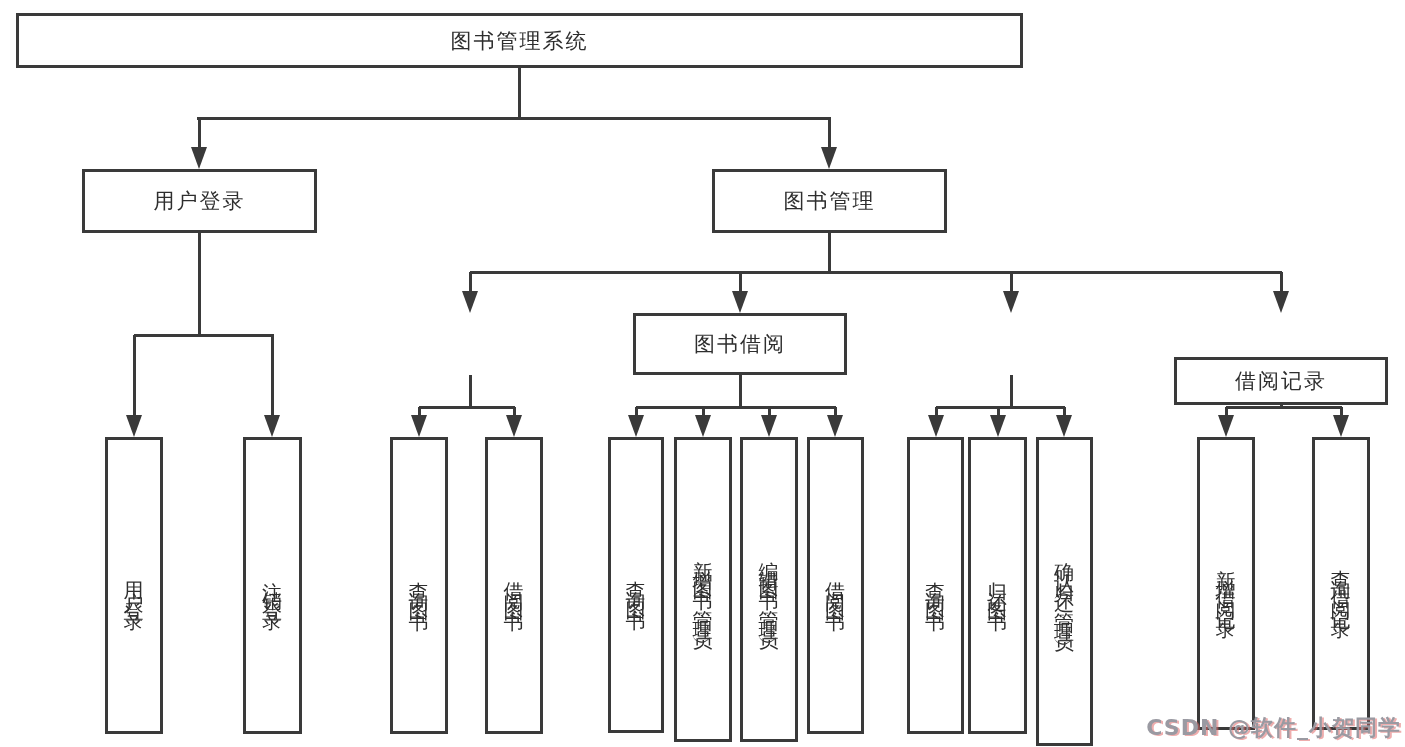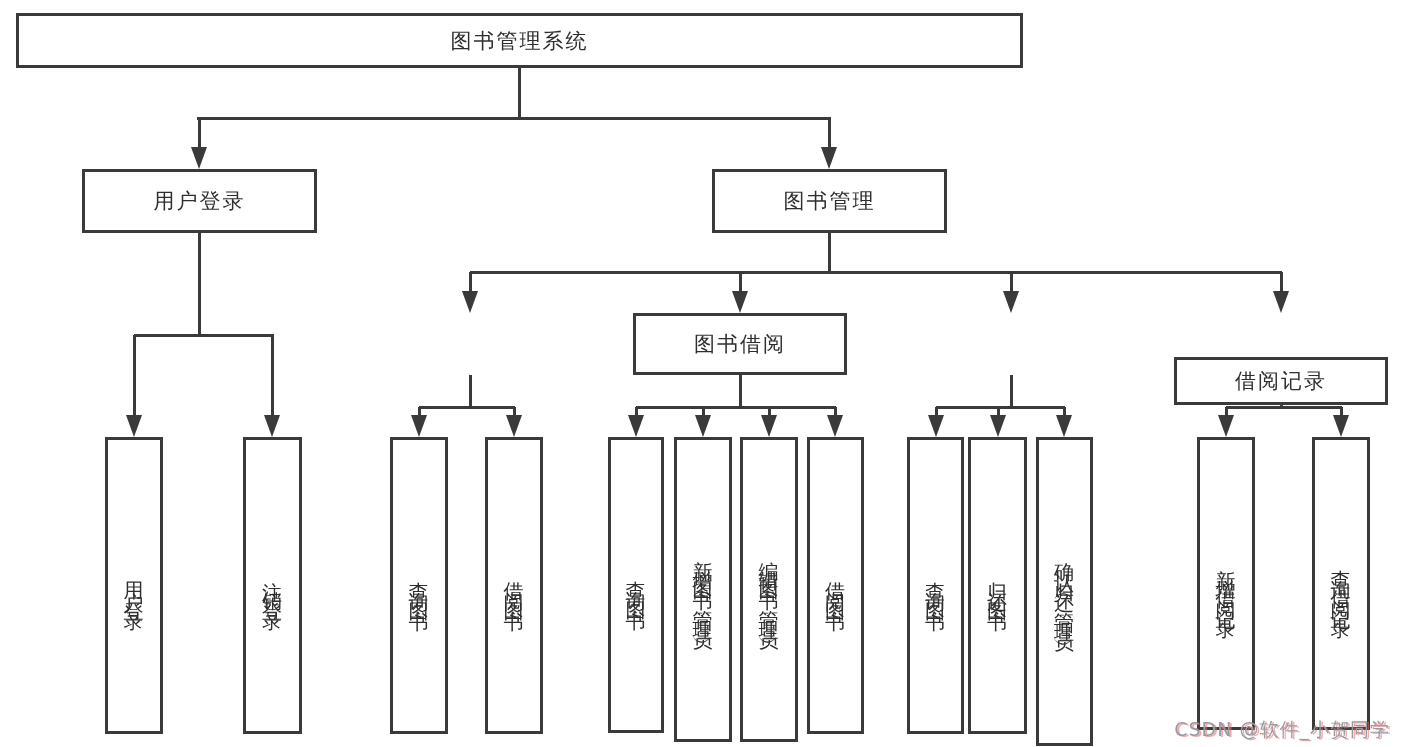--- a/index.html
+++ b/index.html
@@ -31,27 +31,28 @@
   .vline{position:absolute;width:3px;background:var(--line,#3a3a3a);z-index:1;}
   .hline{position:absolute;height:3px;background:var(--line,#3a3a3a);z-index:1;}
   .arrowhead{
     position:absolute;width:0;height:0;z-index:1;
     border-left:8px solid transparent;
     border-right:8px solid transparent;
     border-top:22px solid var(--line,#3a3a3a);
   }
   .watermark{
     position:absolute;
-    right:15px;bottom:4px;
-    font-size:19px;
+    right:4px;bottom:4px;
+    font-size:22px;
     letter-spacing:1px;
     color:var(--wm,#9a9aa2);
     text-shadow:2px 1px 0 rgba(224,106,106,0.55);
     z-index:3;
     white-space:nowrap;
+    font-weight:bold;
   }
 </style>
 </head>
 <body>
 
 <div id="stage" style="--bg: #ffffff; --line: #3a3a3a; --fill: #ffffff; --text: #2e2e2e; --wm: #9a9aa2;">
   <span class="watermark">CSDN @软件_小贺同学</span>
 <div class="node" style="left: 16px; top: 13px; width: 1007px; height: 55px;">图书管理系统</div>
     <div class="node" style="left: 82px; top: 169px; width: 235px; height: 64px;">用户登录</div>
     <div class="node" style="left: 712px; top: 169px; width: 235px; height: 64px;">图书管理</div>

